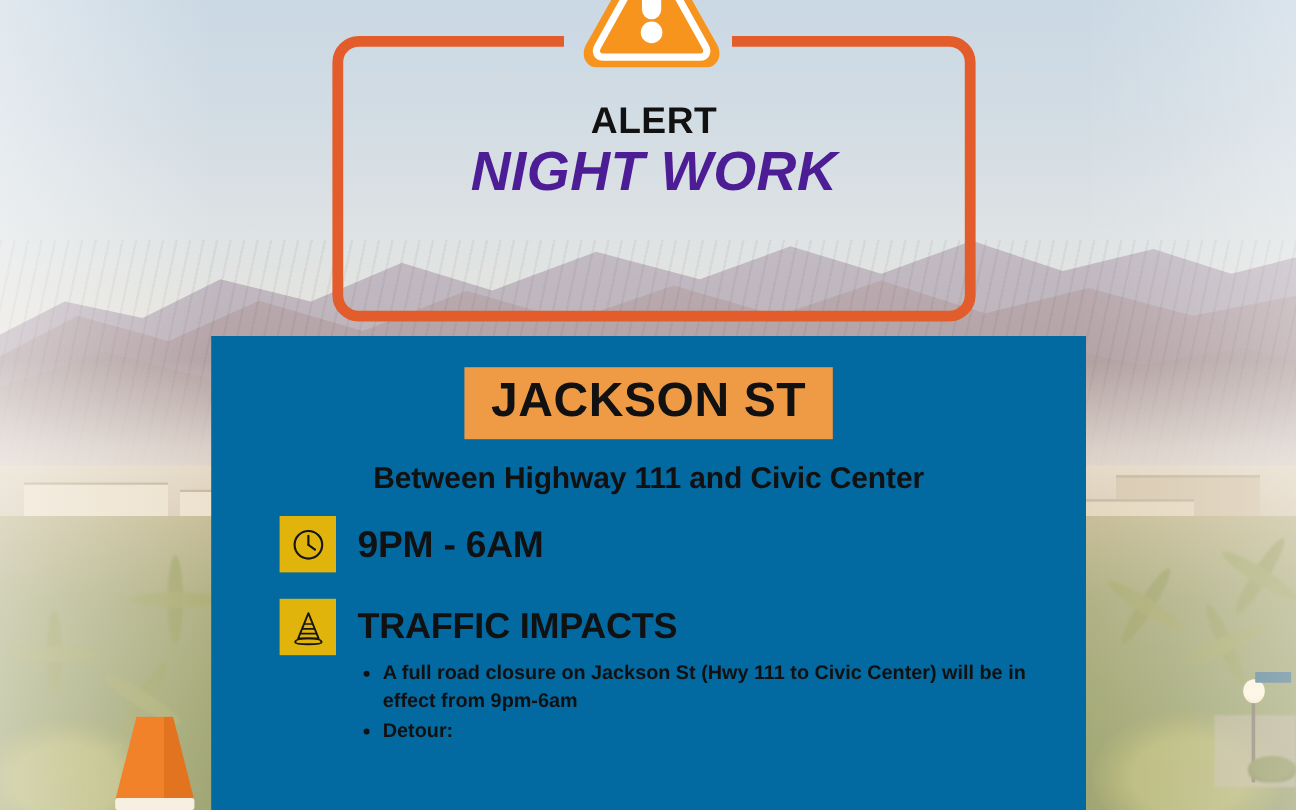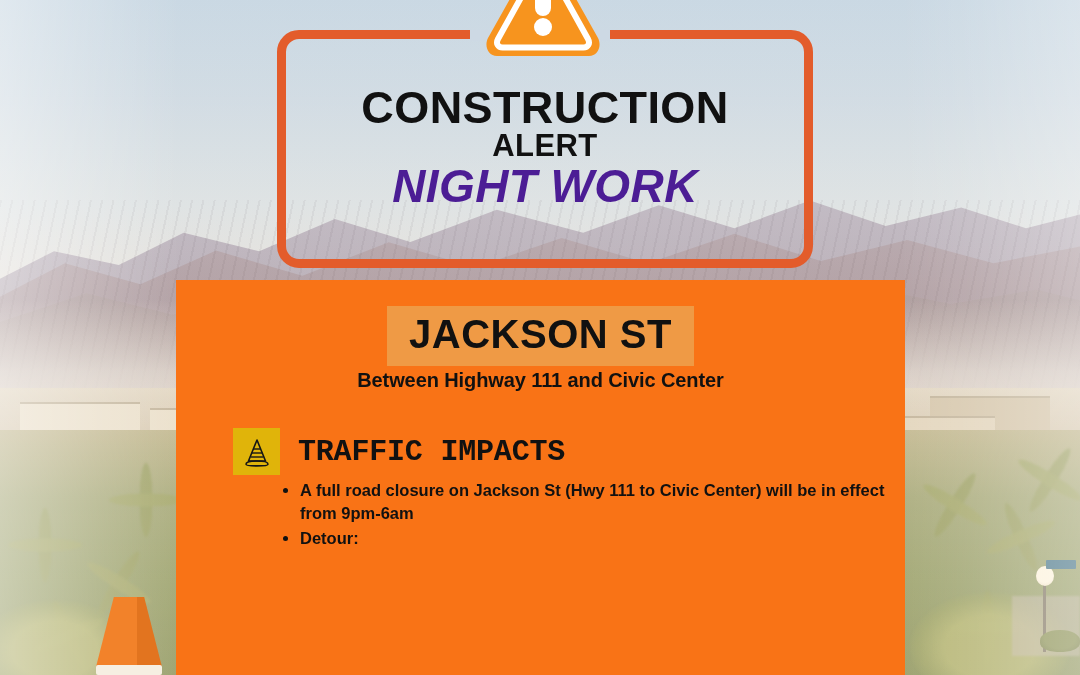--- a/index.html
+++ b/index.html
@@ -145,55 +145,55 @@
   .hdr-line2 { font-size:31px; }
   .hdr-line3 {
     font-size:46px; font-weight:900; letter-spacing:.4px;
     color:#4c1d95; line-height:1.0; margin-top:2px;
     font-style:italic;
   }
 
   
   #content-panel {
     position:absolute; left:176px; top:280px; width:729px; height:395px;
-    background:#f97316;
+    background:#0369a1;
   }
 
   #street-title-wrap { text-align:center; padding-top:26px; }
   #street-title {
     display:inline-block; background:#ef9a45; color:#111111;
     font-size:40px; font-weight:900; letter-spacing:.5px;
     padding:6px 22px 9px 22px;
   }
 
   #street-sub {
-    text-align:center; margin-top:3px;
-    font-size:20px; font-weight:800; color:#111111; letter-spacing:-.1px;
+    text-align:center; margin-top:19px;
+    font-size:25px; font-weight:800; color:#111111; letter-spacing:-.1px;
   }
 
   .info-row { display:flex; align-items:center; margin-top:16px; padding-left:57px; }
   .info-row.first { margin-top:21px; }
   .icon-tile {
     width:47px; height:47px; background:#e0b40a; flex:0 0 47px;
     display:flex; align-items:center; justify-content:center;
   }
   .info-label {
     margin-left:18px; font-size:31px; font-weight:900; color:#111111;
     letter-spacing:-.2px; line-height:1;
   }
 
-  #impacts-row { margin-top:36px;font-family:Liberation Mono, monospace; }
+  #impacts-row { margin-top:22px; }
   #impacts-row .info-label { font-size:30px; }
 
   #impact-list {
     margin-top:4px; padding-left:124px; padding-right:14px;
   }
   #impact-list > li {
     font-size:16.5px; font-weight:800; color:#111111;
-    line-height:1.42; margin-bottom:1px; list-style:disc;
+    line-height:1.42; margin-bottom:1px; list-style:disc;margin-left:19px;
   }
 </style>
 </head>
 <body>
 
 <div id="bg">
   <div class="sky"></div>
   <div class="mtn-far"></div>
   <div class="mtn-mid"></div>
   <div class="mtn-near"></div>
@@ -246,34 +246,43 @@
     <path d="M59 2 C65 2 70 5 73 11 L114 84 C118 92 114 102 105 102 L13 102
              C4 102 0 92 4 84 L45 11 C48 5 53 2 59 2 Z" fill="#f7941e"></path>
     <path d="M59 13 C62.5 13 65 14.6 66.8 18 L104 85 C106.4 89.4 104.2 93.6 99.4 93.6
              L18.6 93.6 C13.8 93.6 11.6 89.4 14 85 L51.2 18 C53 14.6 55.5 13 59 13 Z" fill="none" stroke="#ffffff" stroke-width="6"></path>
     <rect x="51" y="22" width="16" height="40" rx="8" fill="#ffffff"></rect>
     <circle cx="59" cy="73" r="9" fill="#ffffff"></circle>
   </svg>
 </div>
 
 <div id="header-text">
-  <div class="hdr-line1">CONSTRUCTION</div>
   <div class="hdr-line2">ALERT</div>
   <div class="hdr-line3">NIGHT WORK</div>
 </div>
 
 <div id="content-panel">
 
   <div id="street-title-wrap">
     <span id="street-title">JACKSON ST</span>
   </div>
 
   <div id="street-sub">Between Highway 111 and Civic Center</div>
 
 
+  <div class="info-row">
+    <span class="icon-tile">
+      <svg width="30" height="30" viewBox="0 0 30 30" xmlns="http://www.w3.org/2000/svg" aria-hidden="true">
+        <circle cx="15" cy="15" r="11.5" fill="none" stroke="#161616" stroke-width="1.8"></circle>
+        <line x1="15" y1="15" x2="15" y2="7.5" stroke="#161616" stroke-width="1.8" stroke-linecap="round"></line>
+        <line x1="15" y1="15" x2="20.5" y2="19" stroke="#161616" stroke-width="1.8" stroke-linecap="round"></line>
+      </svg>
+    </span>
+    <span class="info-label">9PM - 6AM</span>
+  </div>
 
   <div class="info-row" id="impacts-row">
     <span class="icon-tile">
       <svg width="32" height="32" viewBox="0 0 32 32" xmlns="http://www.w3.org/2000/svg" aria-hidden="true">
         <path d="M16 4 L24.5 25 L7.5 25 Z" fill="none" stroke="#161616" stroke-width="1.6" stroke-linejoin="round"></path>
         <line x1="12.4" y1="13" x2="19.6" y2="13" stroke="#161616" stroke-width="1.4"></line>
         <line x1="11" y1="17" x2="21" y2="17" stroke="#161616" stroke-width="1.4"></line>
         <line x1="9.6" y1="21" x2="22.4" y2="21" stroke="#161616" stroke-width="1.4"></line>
         <path d="M5 28.2 C5 26 9.9 25 16 25 C22.1 25 27 26 27 28.2 C27 29.4 22.1 29.9 16 29.9 C9.9 29.9 5 29.4 5 28.2 Z" fill="none" stroke="#161616" stroke-width="1.6"></path>
       </svg>

